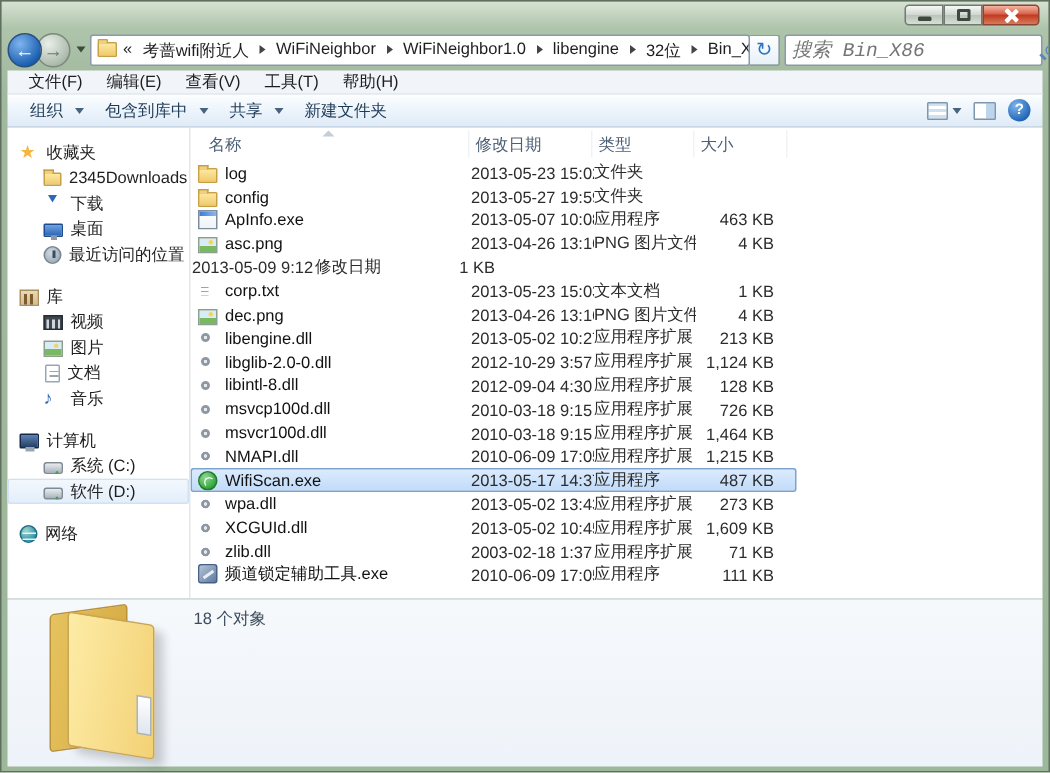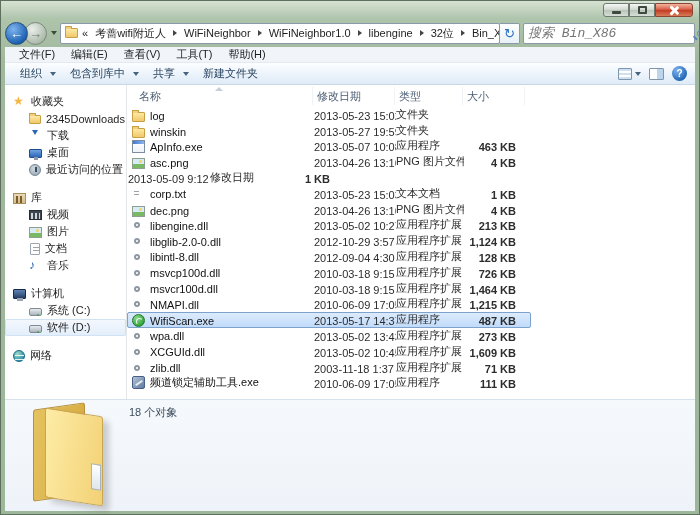--- a/index.html
+++ b/index.html
@@ -97,21 +97,21 @@
   .c-date { width:82px; }
   .c-type { width:68px; }
   .c-size { width:62px; justify-content:flex-start; }
   .sort-up { position:absolute; top:0; left:88px; width:0; height:0; border-left:4px solid transparent; border-right:4px solid transparent; border-bottom:4px solid #c3cedb; }
   .rows { margin-top:2px; }
   .row { display:flex; align-items:flex-end; height:15.8px; font-size:11px; color:#2c2c2c; width:404px; border:1px solid transparent; border-radius:2px; cursor:default; }
   .row.sel { background:linear-gradient(#dcebfc,#c1dbfa); border-color:#7da2ce; }
   .cell { overflow:hidden; white-space:nowrap; flex:none; }
   .cell.name { width:186px; display:flex; align-items:center; padding-left:4px; color:#111; }
   .cell.date { width:82px; } .cell.type { width:68px; }
-  .cell.size { width:58px; text-align:right; padding-right:6px;font-weight:bold; }
+  .cell.size { width:58px; text-align:right; padding-right:6px; }
 
   .fi { width:13px; height:13px; position:relative; display:inline-block; margin-right:5px; flex:none; }
   .fi-folder { height:10px; margin-top:2px; background:linear-gradient(#fde9a2,#f0c96c); border:1px solid #c79f45; border-radius:1px; }
   .fi-folder::before { content:""; position:absolute; top:-3px; left:-1px; width:5px; height:2px; background:#f0d080; border:1px solid #c79f45; border-bottom:0; }
   .fi-txt::after { content:""; position:absolute; left:2px; top:3px; width:5px; height:6px; background:repeating-linear-gradient(#9aa4ad 0 1px,transparent 1px 3px); }
   .fi-dll::after { content:""; position:absolute; left:1.5px; top:3px; width:6px; height:6px; border-radius:50%; background:radial-gradient(#e6eaed 25%,#8d98a2 30% 70%,transparent 72%); }
   .fi-ini::after { content:""; position:absolute; left:1.5px; top:3px; width:6px; height:6px; border-radius:50%; background:radial-gradient(#fff 25%,#5e87b0 30% 70%,transparent 72%); }
   .fi-png { border:1px solid #8da08f; background:linear-gradient(180deg,#d8ecf7 55%,#79b961 55%); height:11px; margin-top:1px; }
   .fi-png::after { content:""; position:absolute; right:2px; top:1px; width:3px; height:3px; border-radius:50%; background:#f4d35e; }
   .fi-app { border:1px solid #7d8d9d; background:linear-gradient(#fff,#eef3f7); }
@@ -292,21 +292,21 @@
               <span class="fi fi-folder"></span>
               <span>log</span>
             </span>
             <span class="cell date">2013-05-23 15:02</span>
             <span class="cell type">文件夹</span>
             <span class="cell size"></span>
           </div>
           <div class="row">
             <span class="cell name">
               <span class="fi fi-folder"></span>
-              <span>winskin</span>
+              <span>config</span>
             </span>
             <span class="cell date">2013-05-27 19:59</span>
             <span class="cell type">文件夹</span>
             <span class="cell size"></span>
           </div>
           <div class="row">
             <span class="cell name">
               <span class="fi fi-app"></span>
               <span>ApInfo.exe</span>
             </span>
@@ -425,21 +425,21 @@
             </span>
             <span class="cell date">2013-05-02 10:45</span>
             <span class="cell type">应用程序扩展</span>
             <span class="cell size">1,609 KB</span>
           </div>
           <div class="row">
             <span class="cell name">
               <span class="fi fi-dll"></span>
               <span>zlib.dll</span>
             </span>
-            <span class="cell date">2003-11-18 1:37</span>
+            <span class="cell date">2003-02-18 1:37</span>
             <span class="cell type">应用程序扩展</span>
             <span class="cell size">71 KB</span>
           </div>
           <div class="row">
             <span class="cell name">
               <span class="fi fi-tool"></span>
               <span>频道锁定辅助工具.exe</span>
             </span>
             <span class="cell date">2010-06-09 17:05</span>
             <span class="cell type">应用程序</span>

